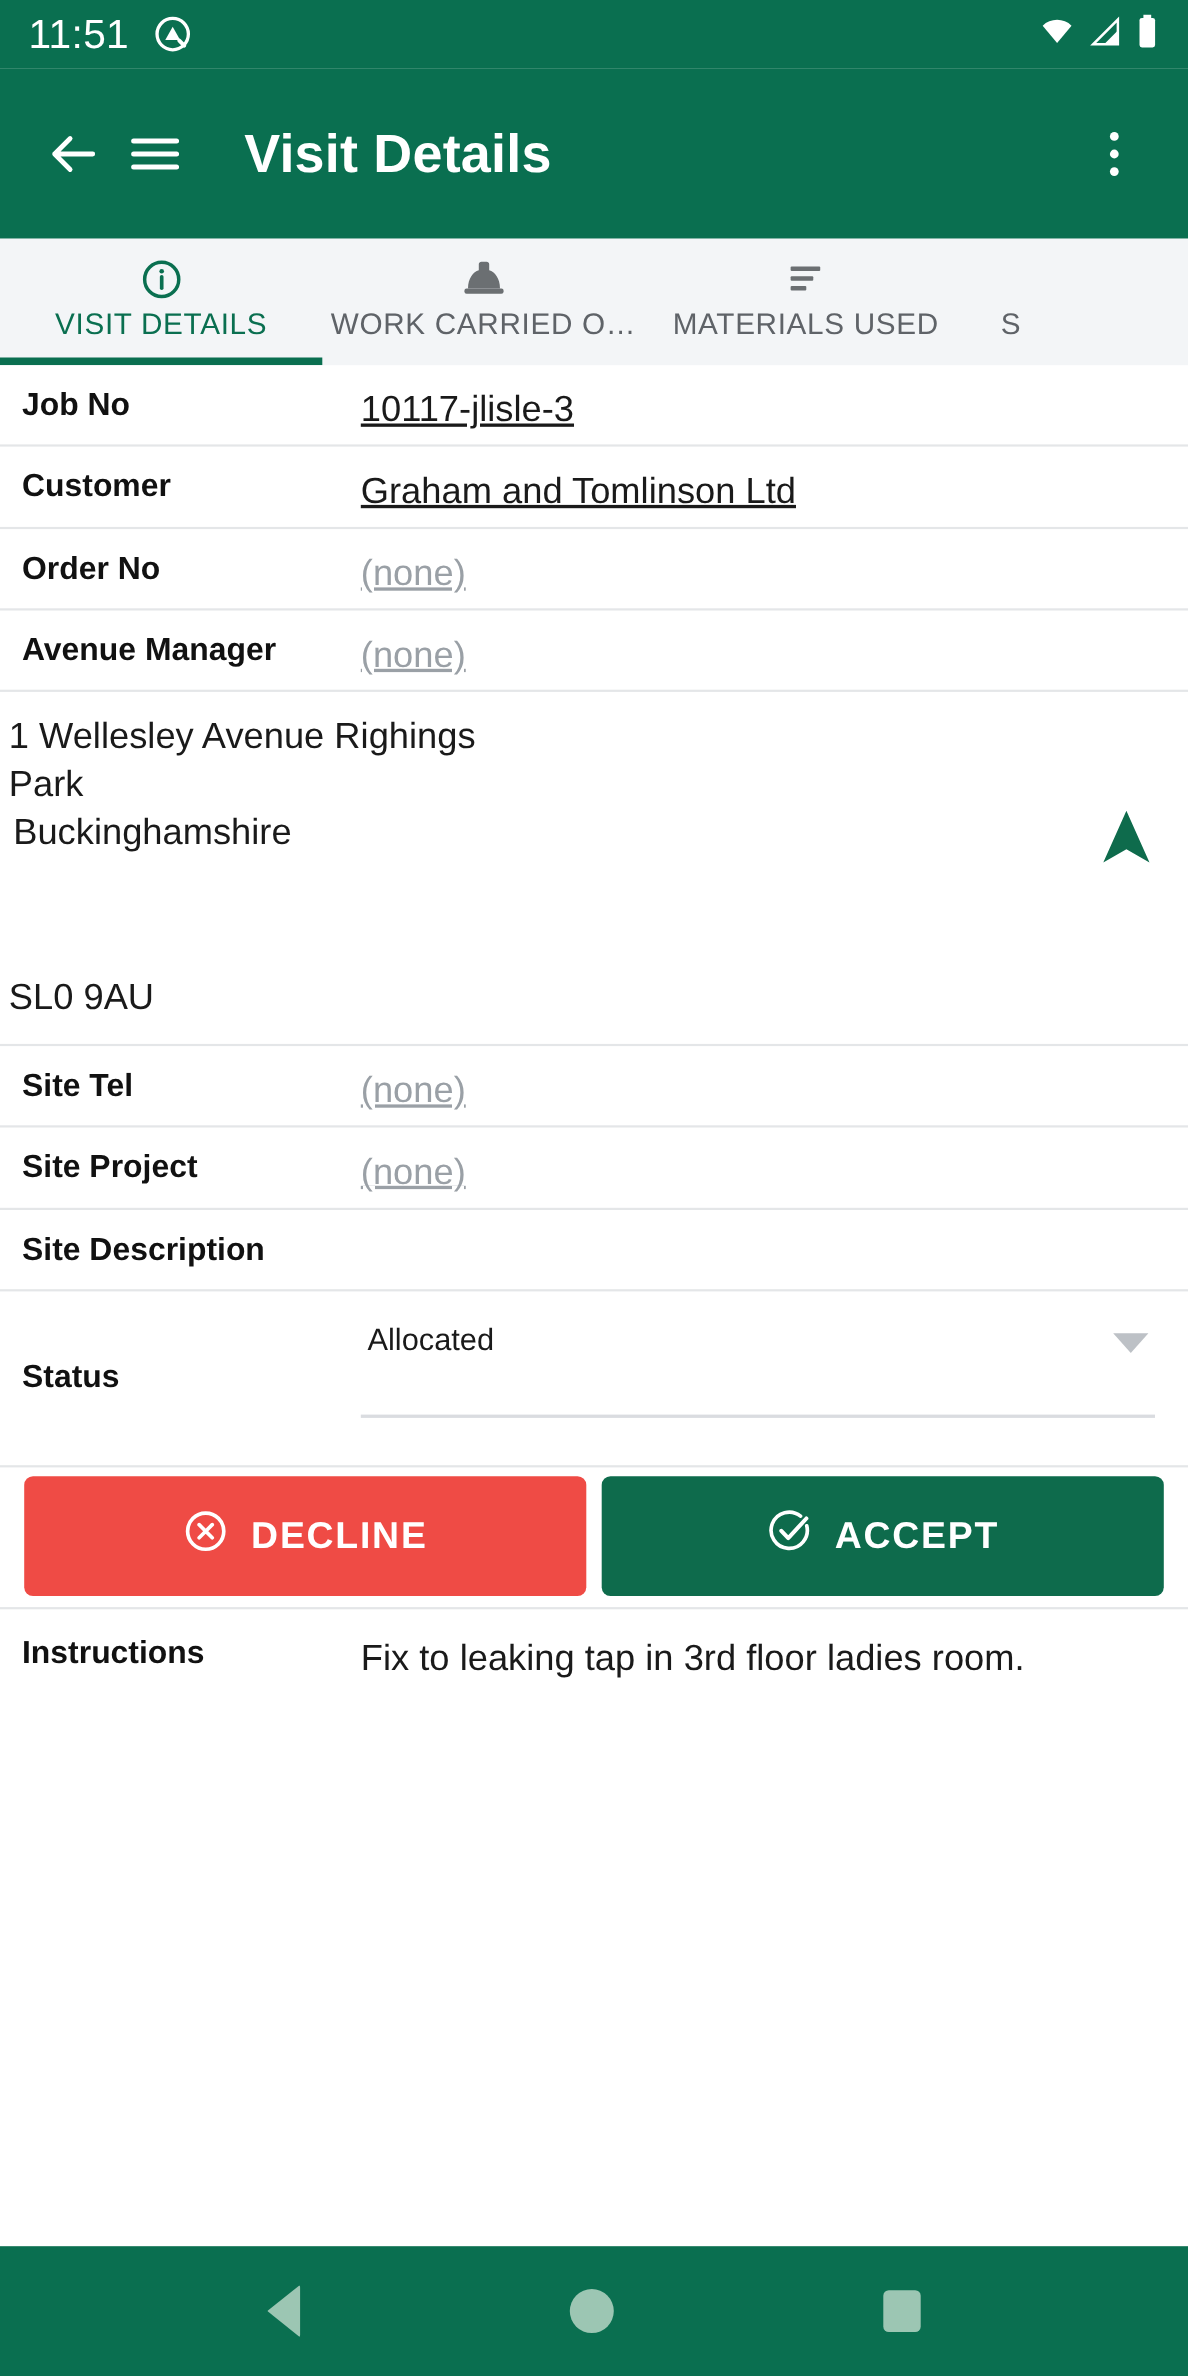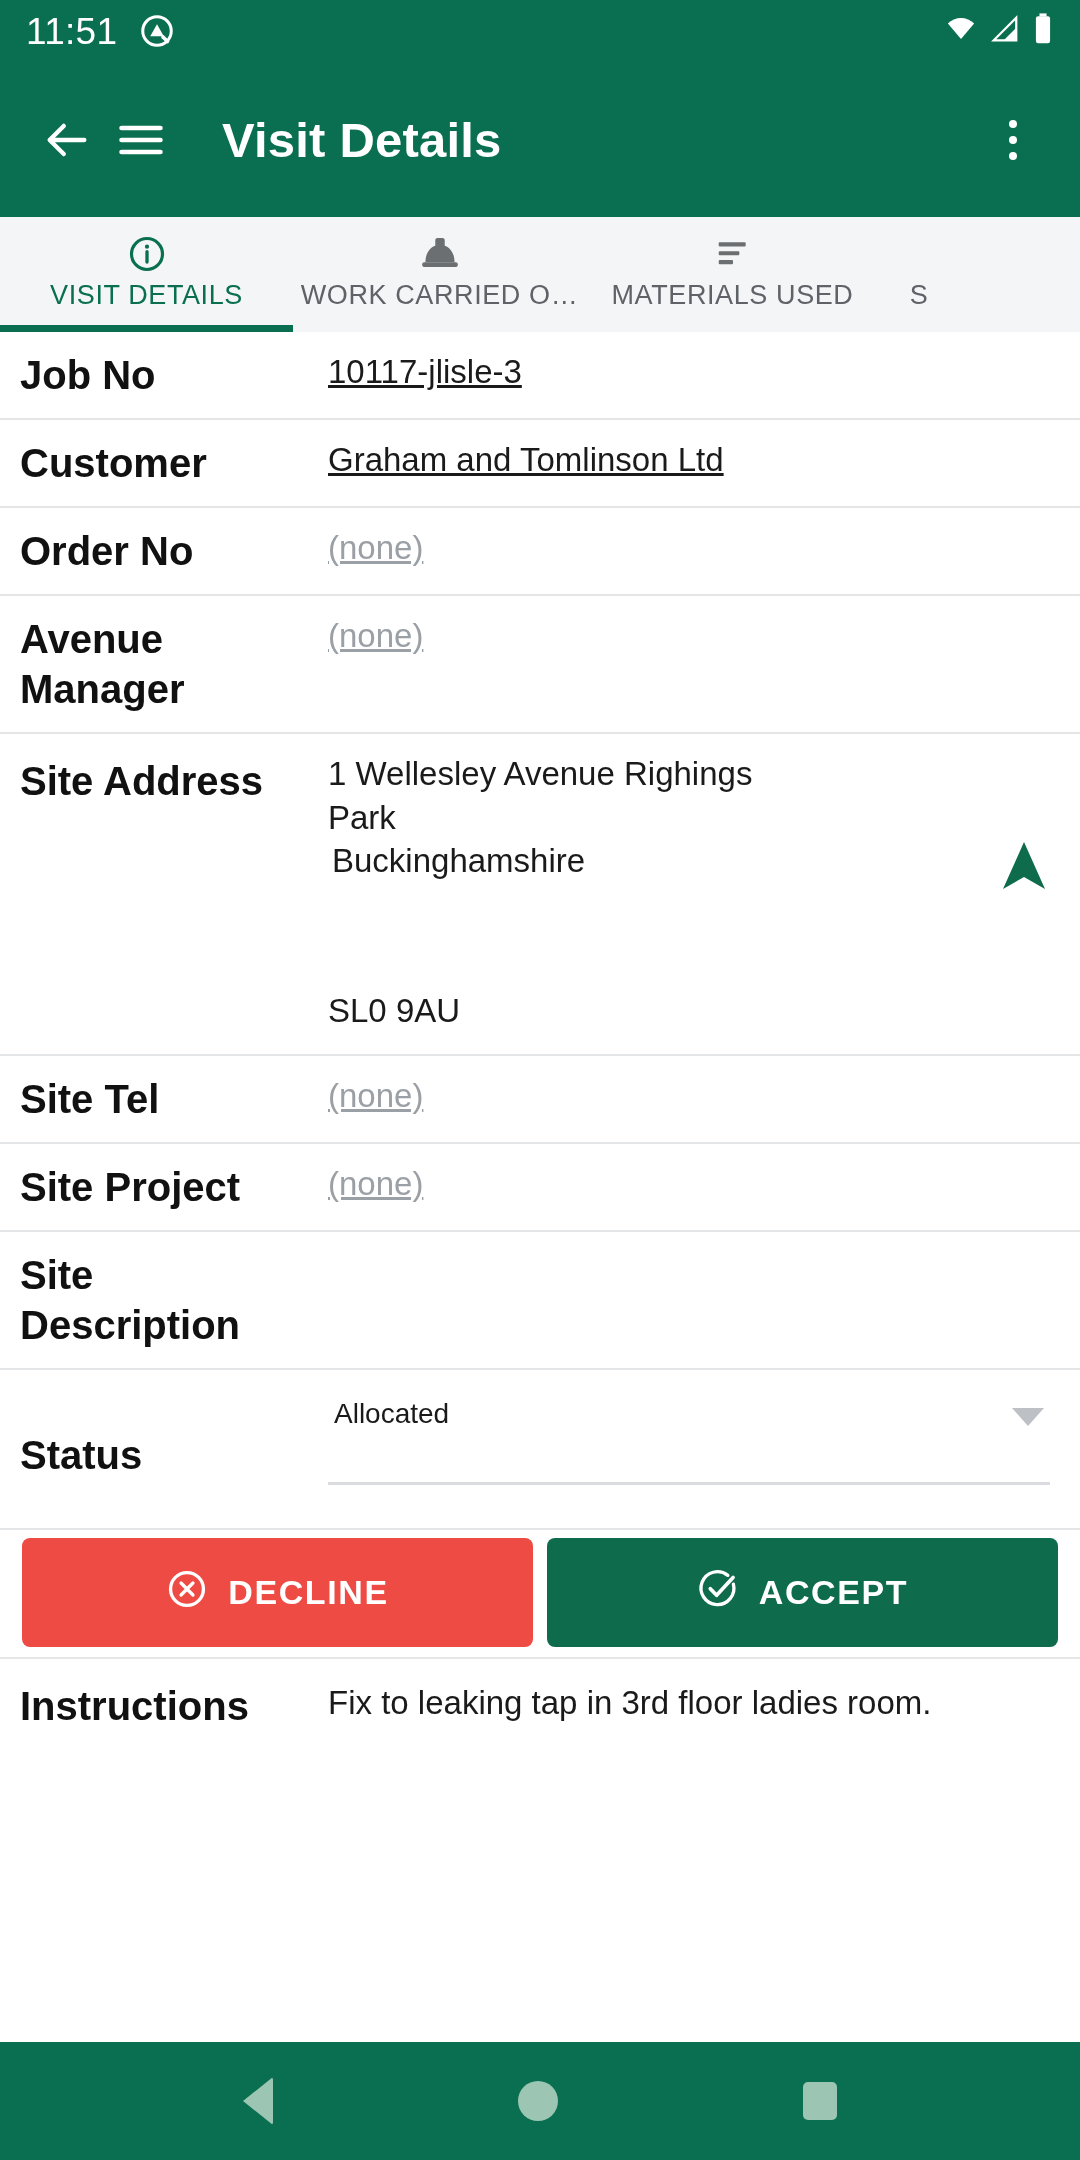--- a/index.html
+++ b/index.html
@@ -127,21 +127,21 @@
   .row {
     display: flex;
     align-items: flex-start;
     border-bottom: 2px solid #E4E6E8;
     padding: 0;
     position: relative;
   }
   .row-label {
     width: 320px;
     flex: 0 0 320px;
-    font-size: 40px;
+    font-size: 29px;
     font-weight: 700;
     color: #111111;
     padding: 22px 0 22px 20px;
     line-height: 1.25;
   }
   .row-value {
     flex: 1 1 auto;
     font-size: 33px;
     color: #1A1A1A;
     padding: 22px 24px 22px 8px;
@@ -362,21 +362,20 @@
       <div class="row-label">Order No</div>
       <div class="row-value muted">(none)</div>
     </div>
 
     <div class="row row-compact">
       <div class="row-label">Avenue Manager</div>
       <div class="row-value muted">(none)</div>
     </div>
 
     <div class="row addr-row">
-      <div class="row-label">Site Address</div>
       <div class="row-value">
         <span class="addr-line">1 Wellesley Avenue Righings</span>
         <span class="addr-line">Park</span>
         <span class="addr-line indent">Buckinghamshire</span>
         <span class="addr-postcode">SL0 9AU</span>
       </div>
       <span class="nav-arrow">
         <svg width="52" height="56" viewBox="0 0 26 28">
           <path d="M13 2 L23.5 25.5 L13 19.5 L2.5 25.5 Z" fill="#0E6B4C"></path>
         </svg>

